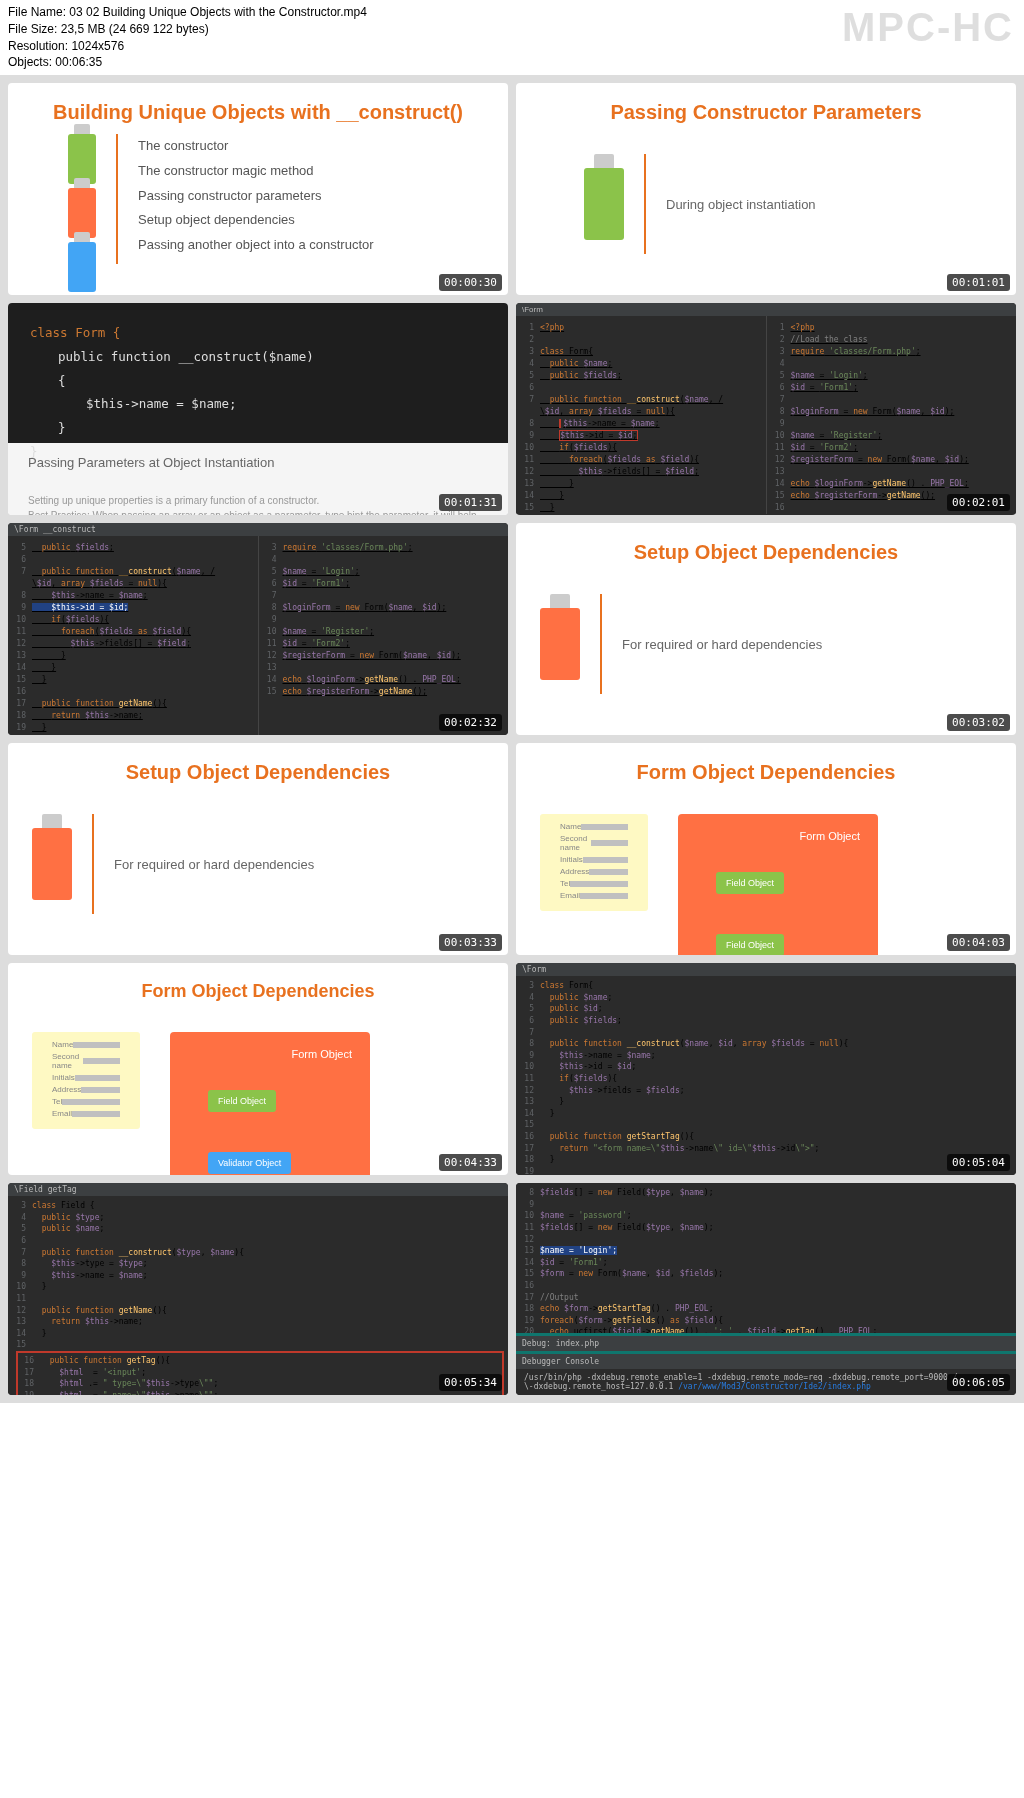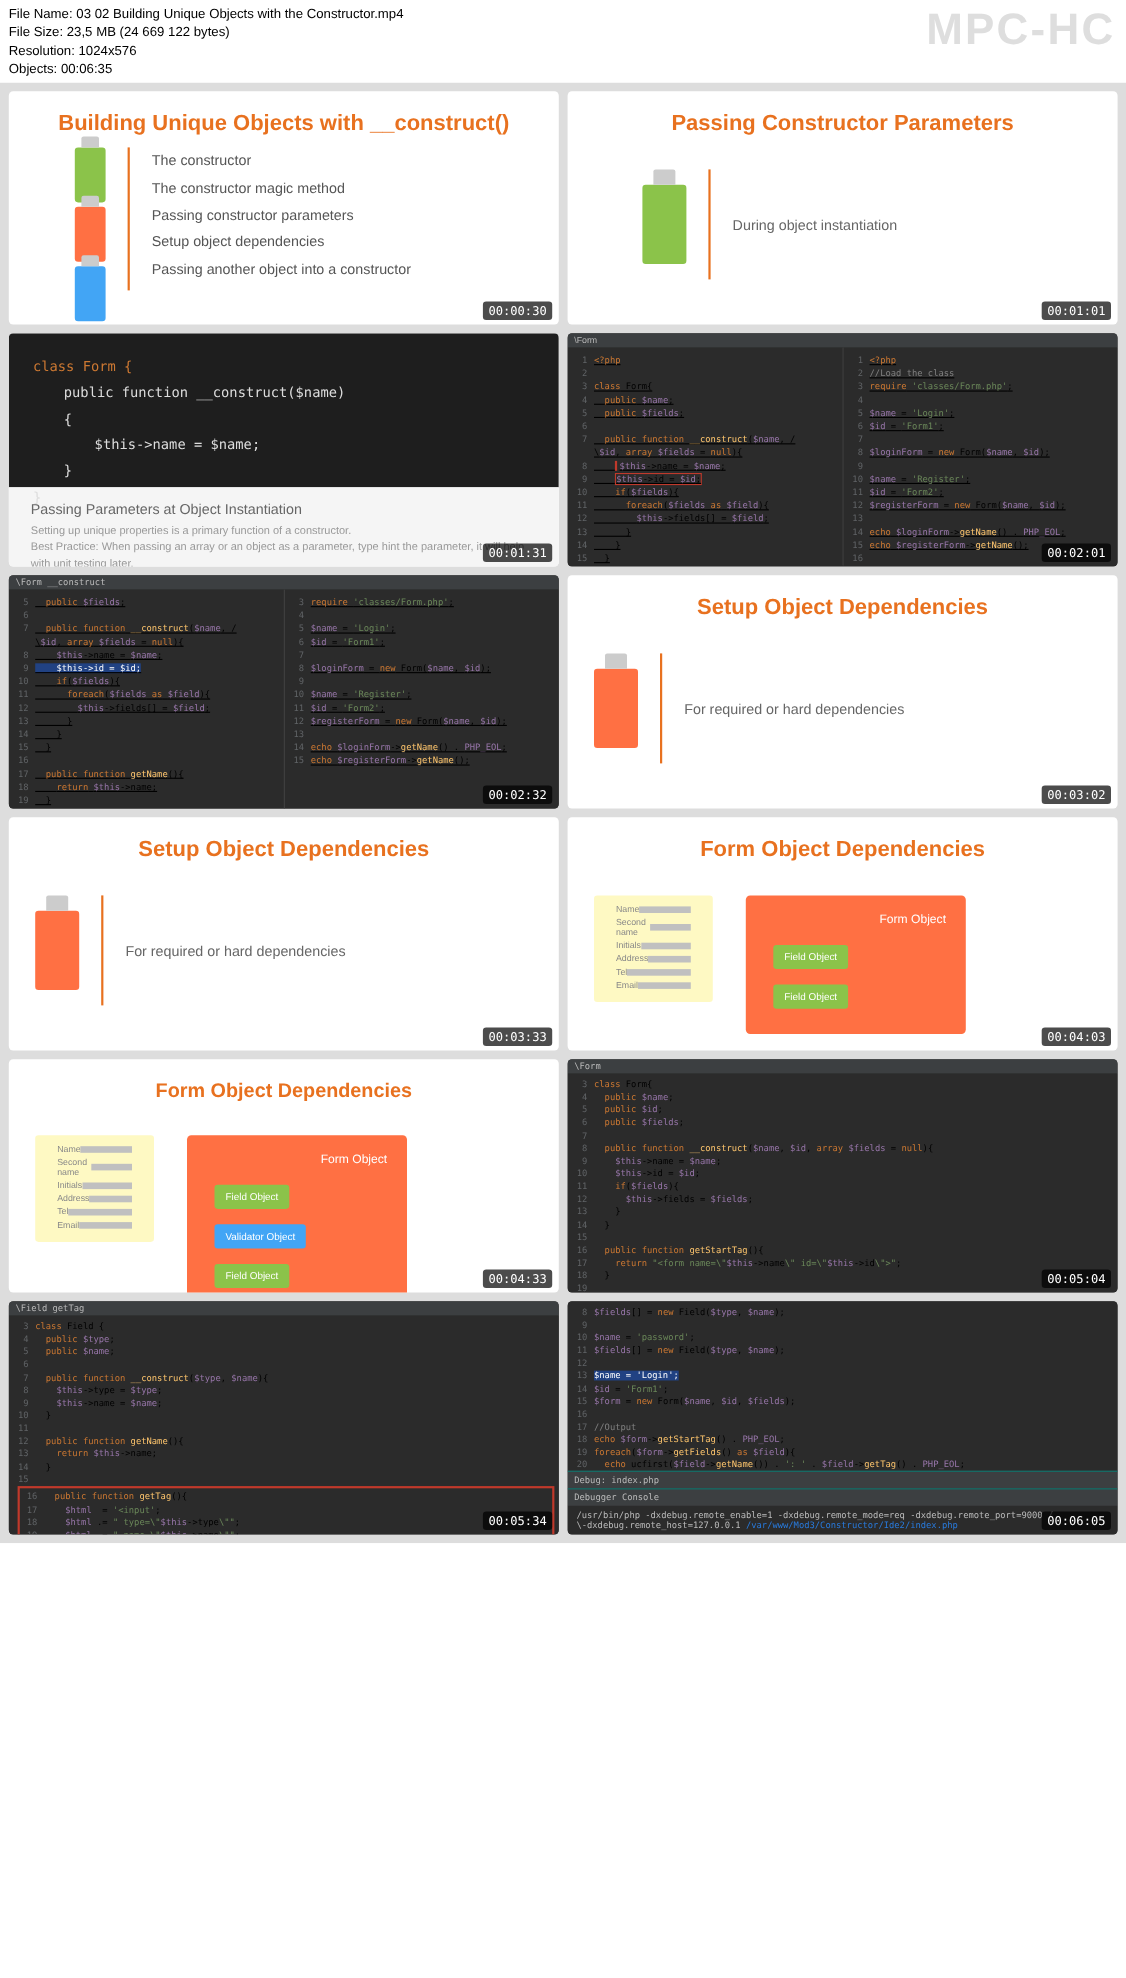--- a/index.html
+++ b/index.html
@@ -18,37 +18,37 @@
 .bullet-list { color: #555; font-size: 13px; line-height: 1.9; }
 .usb-group { display: flex; gap: 6px; align-items: flex-end; }
 .usb { width: 28px; height: 50px; border-radius: 3px; position: relative; }
 .usb::before { content: ''; position: absolute; top: -10px; left: 6px; width: 16px; height: 10px; background: #ccc; border-radius: 2px 2px 0 0; }
 .usb.green { background: #8bc34a; } .usb.orange { background: #ff7043; } .usb.blue { background: #42a5f5; }
 .usb.big { width: 40px; height: 72px; } .usb.big::before { top: -14px; left: 10px; width: 20px; height: 14px; }
 .slide-sub { color: #666; font-size: 13px; }
 .code-top { background: #1e1e1e; padding: 18px 22px; font-family: 'Consolas', monospace; font-size: 12.5px; color: #ddd; line-height: 1.9; height: 140px; }
 .code-top .kw { color: #cc7832; }
 .desc-box { background: #f5f5f5; padding: 12px 20px; }
-.desc-title { color: #666; font-size: 13px; font-weight: 500; margin-bottom: 5px; }
+.desc-title { color: #666; font-size: 13px; font-weight: 500; margin-bottom: 23px; }
 .desc-text { color: #999; font-size: 10px; line-height: 1.5; }
 .ide { display: flex; font-family: 'Consolas', monospace; font-size: 8px; height: 100%; text-decoration: underline; }
 .ide-pane { flex: 1; background: #2b2b2b; padding: 6px 4px; line-height: 1.5; overflow: hidden; }
 .ide-pane.border-r { border-right: 1px solid #444; }
 .ln { color: #606366; display: inline-block; width: 14px; text-align: right; margin-right: 6px; }
 .kw2 { color: #cc7832; } .str { color: #6a8759; } .com { color: #808080; } .var { color: #9876aa; } .fn { color: #ffc66d; } .hl-blue { background: #214283; color: #fff; }
 .tab-bar { background: #3c3f41; color: #bbb; font-size: 8px; padding: 2px 6px; }
-.debug-bar { background: #3c3f41; color: #bbb; font-size: 8px; padding: 3px 6px; border-top: 1px solid #0f766e; }
+.debug-bar { background: #3c3f41; color: #bbb; font-size: 8px; padding: 3px 6px; border-top: 3px solid #0f766e; }
 .debug-out { background: #2b2b2b; color: #bbb; font-size: 8px; padding: 4px 8px; font-family: monospace; }
 .debug-out .path-hl { color: #287bde; }
 .form-mock { background: #fef9c3; border-radius: 3px; padding: 8px 20px; width: 108px; font-size: 8px; color: #888; }
 .form-mock-row { display: flex; justify-content: space-between; align-items: center; margin-bottom: 3px; }
 .form-mock-bar { width: 60px; height: 6px; background: #c0c0c0; }
 .obj-box { background: #ff7043; border-radius: 4px; padding: 16px 18px; width: 200px; }
 .obj-title { color: #fff; font-size: 11px; text-align: right; margin-bottom: 10px; }
-.obj-btn { background: #8bc34a; color: #fff; font-size: 9px; padding: 6px 10px; border-radius: 3px; display: inline-block; margin: 7px; }
+.obj-btn { background: #8bc34a; color: #fff; font-size: 9px; padding: 6px 10px; border-radius: 3px; display: inline-block; margin: 20px; }
 .obj-btn.blue { background: #42a5f5; }
 .ide-full { display: flex; flex-direction: column; height: 100%; font-family: monospace; font-size: 8px; }
 .ide-code { flex: 1; background: #2b2b2b; padding: 4px; line-height: 1.45; overflow: hidden; }
 </style>
 </head>
 <body>
 
 <div class="header">
   <div class="header-line"><span>File Name:</span> <span>03 02 Building Unique Objects with the Constructor.mp4</span></div>
   <div class="header-line"><span>File Size:</span> <span>23,5 MB (24 669 122 bytes)</span></div>

